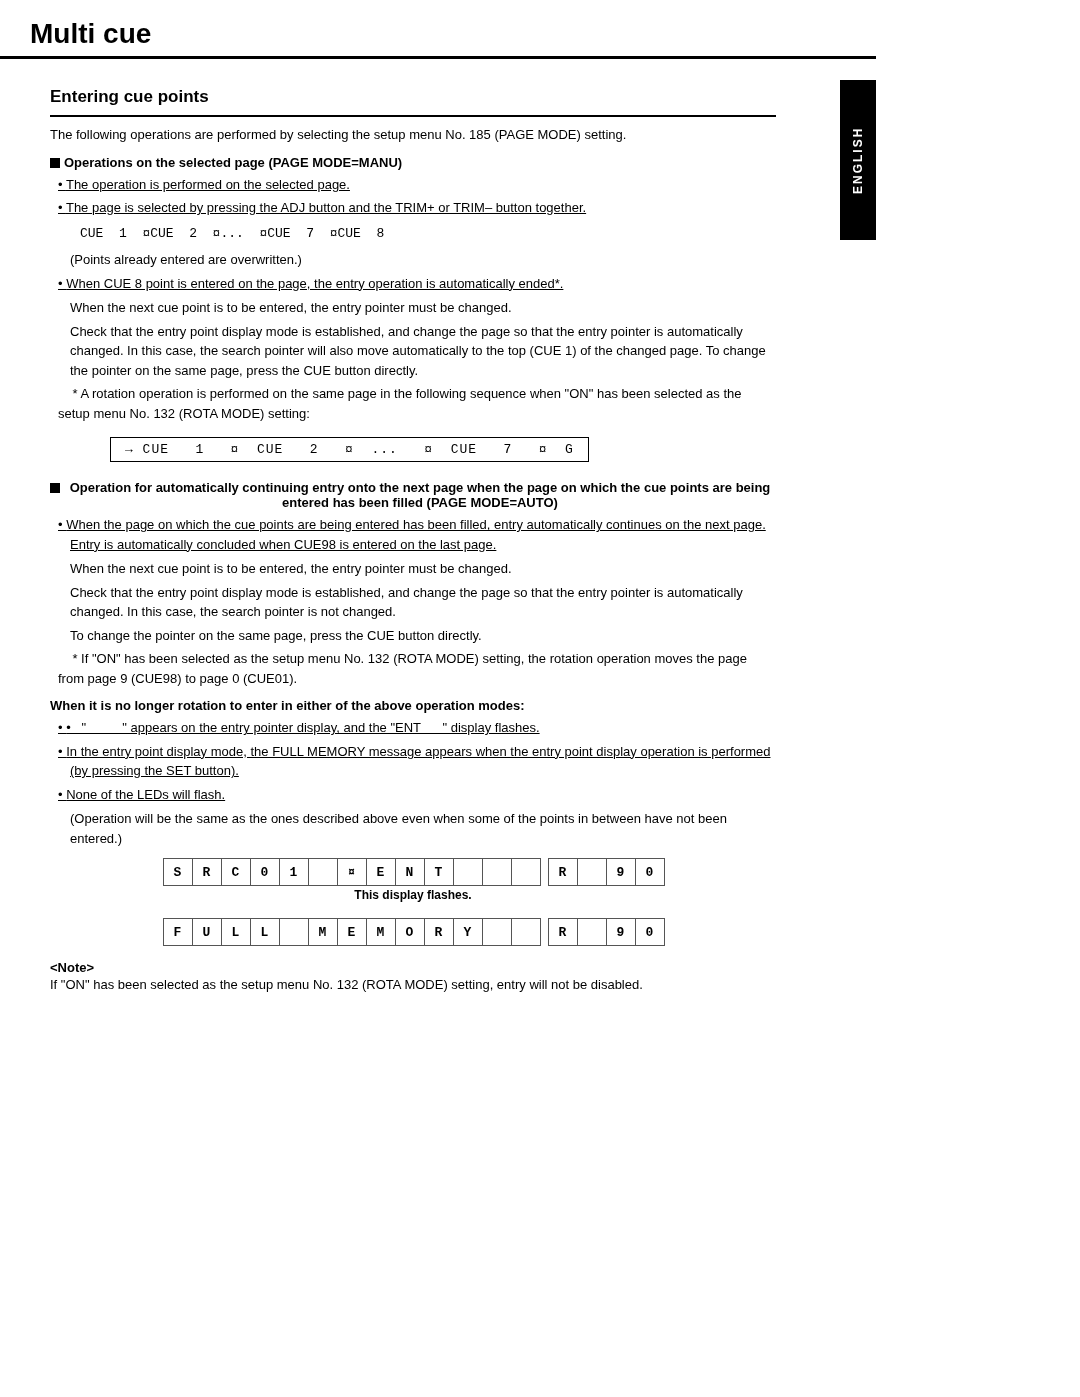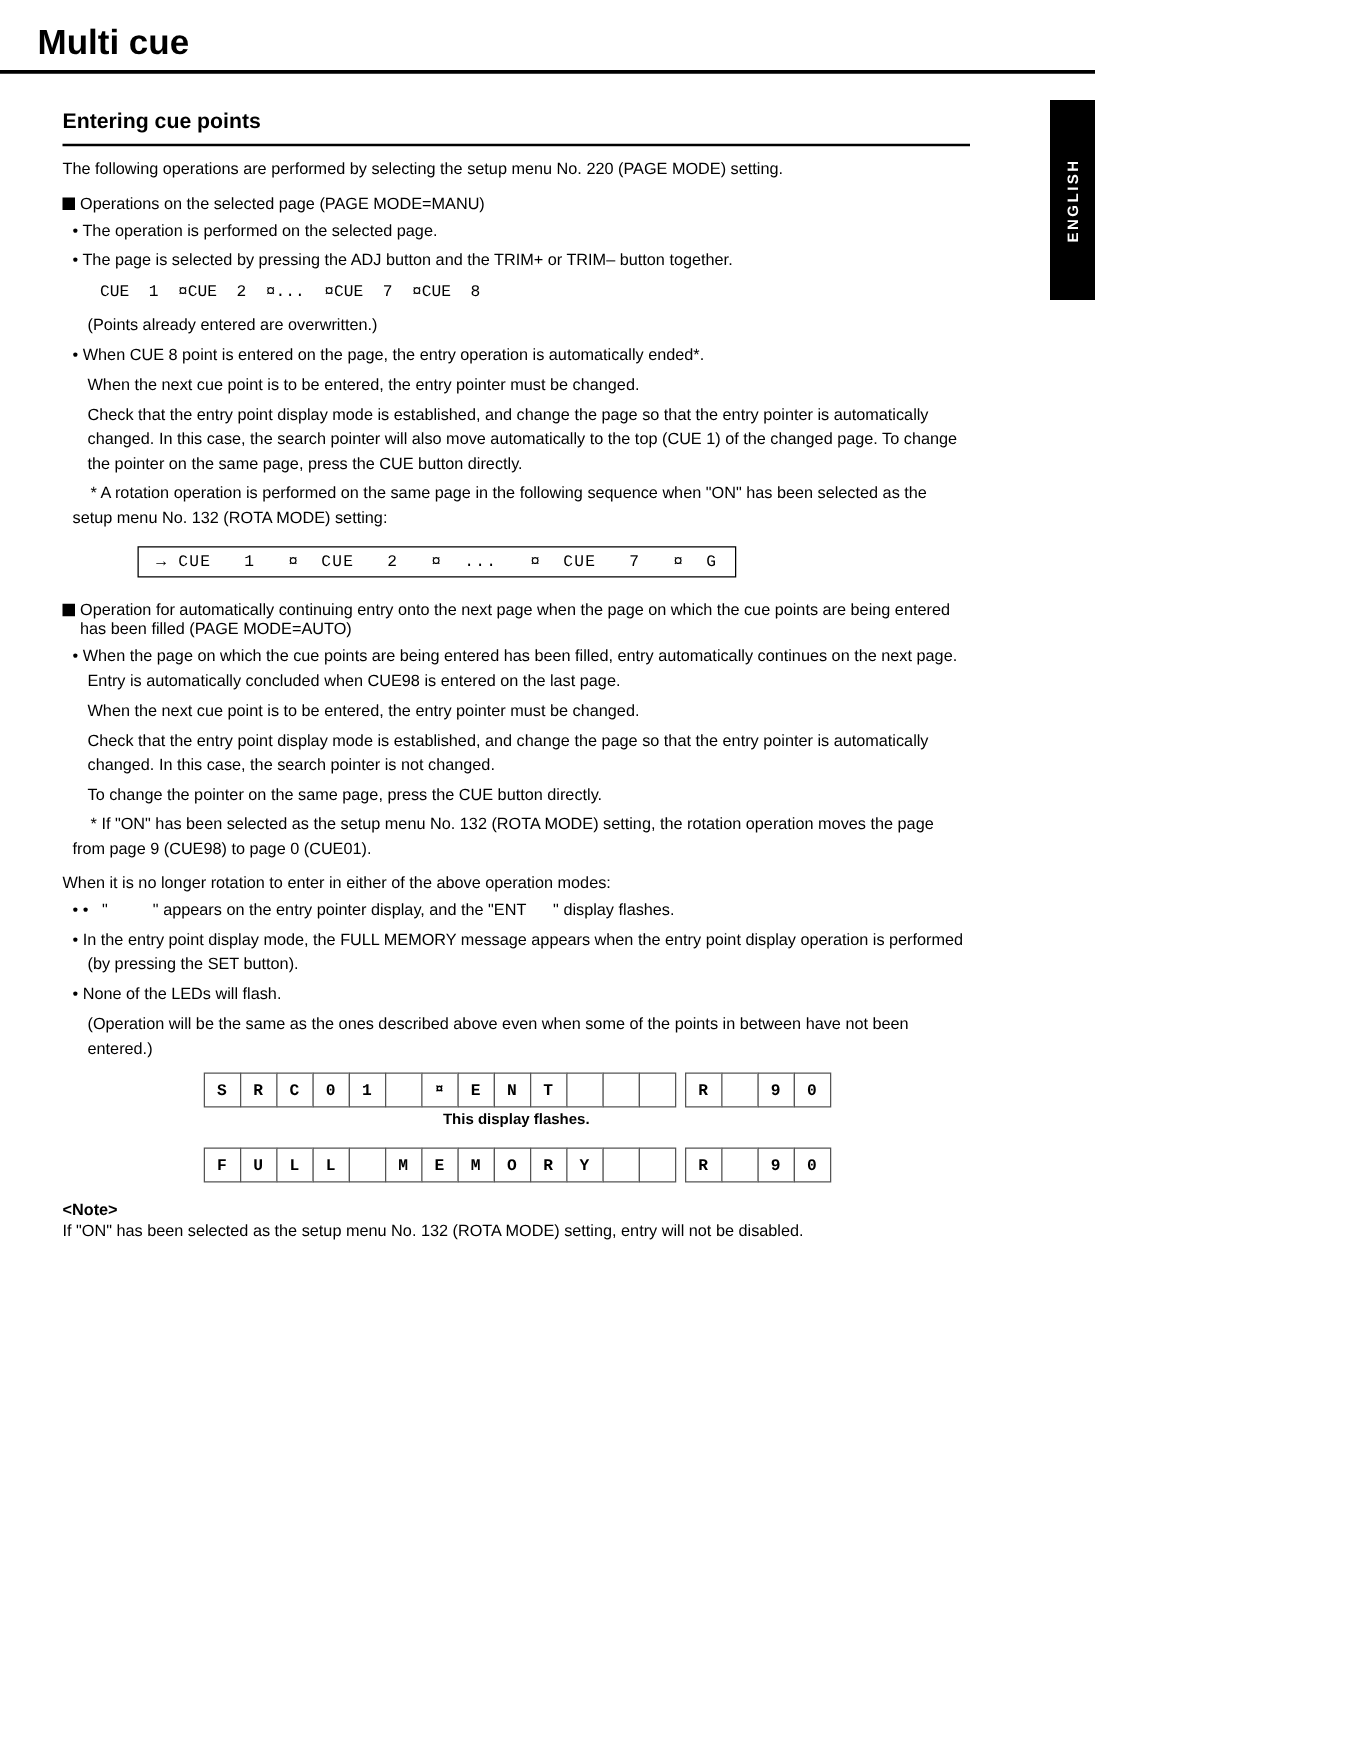--- a/index.html
+++ b/index.html
@@ -92,20 +92,21 @@
       list-style: none;
       padding-left: 8px;
       margin-bottom: 5px;
     }
 
     .bullet-list li {
       margin-bottom: 4px;
       line-height: 1.5;
       padding-left: 12px;
       text-indent: -12px;
+      text-decoration: underline;
     }
 
     .bullet-list li::before {
       content: "• ";
     }
 
     .indented {
       margin-left: 20px;
       margin-bottom: 4px;
       line-height: 1.5;
@@ -180,21 +181,21 @@
     }
 
     
     .page-number {
       text-align: center;
       font-size: 15px;
       font-weight: bold;
       padding: 20px 0 10px 0;
     }
 
-    .bold { font-weight: normal; }
+    .bold { font-weight: bold; text-align: center; }
 
     .subsection-block {
       margin-bottom: 8px;
     }
 
     .sub-header-wrap {
       display: flex;
       align-items: flex-start;
       margin-bottom: 5px;
       margin-top: 10px;
@@ -209,21 +210,21 @@
   <div class="title-bar">
     <h1>Multi cue</h1>
   </div>
 
   <div class="sidebar-label">ENGLISH</div>
 
   <div class="main-content">
 
     <div class="section-title section-title-underline">Entering cue points</div>
 
-    <p style="margin-top:8px;">The following operations are performed by selecting the setup menu No. 220 (PAGE MODE) setting.</p>
+    <p style="margin-top:8px;">The following operations are performed by selecting the setup menu No. 185 (PAGE MODE) setting.</p>
 
     <div class="subsection-block">
       <div class="sub-header-wrap">
         <span class="black-square"></span>
         <span class="bold">Operations on the selected page (PAGE MODE=MANU)</span>
       </div>
 
       <ul class="bullet-list">
         <li>The operation is performed on the selected page.</li>
         <li>The page is selected by pressing the ADJ button and the TRIM+ or TRIM– button together.</li>

